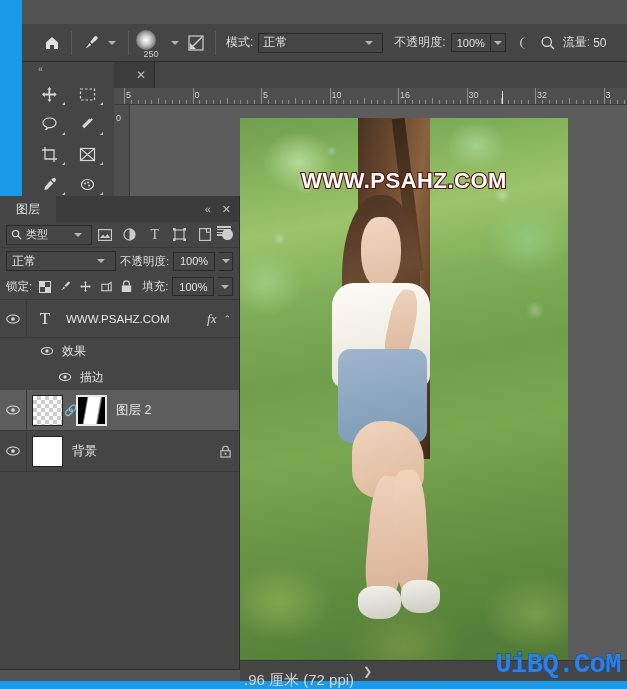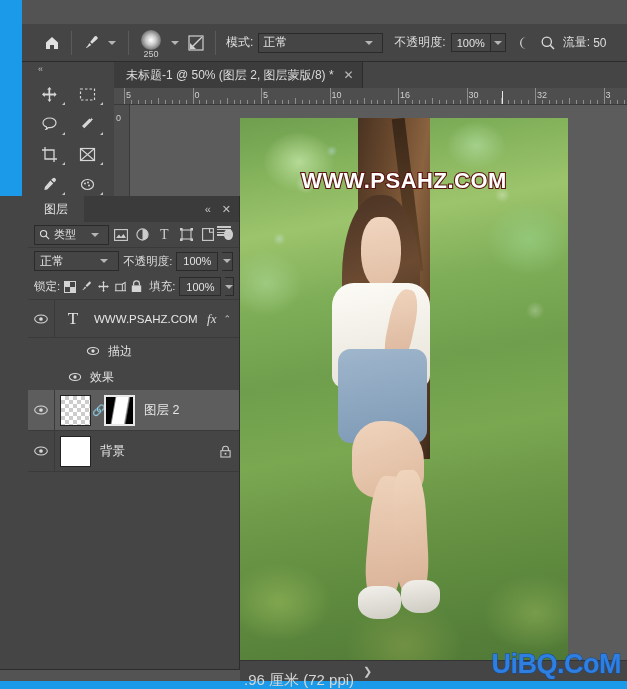--- a/index.html
+++ b/index.html
@@ -60,21 +60,21 @@
     justify-content: center; color: #d0d0d0;
   }
   .ob-icon svg { display: block; }
   .caret-dn {
     width: 0; height: 0; border-left: 4px solid transparent;
     border-right: 4px solid transparent; border-top: 4px solid #b5b5b5;
     margin: 0 5px;
   }
   .brush-preview {
     position: relative; width: 30px; height: 30px;
-    display: flex; align-items: center; justify-content: center;
+    display: flex; align-items: center; justify-content: flex-start;
   }
   .brush-dot {
     width: 20px; height: 20px; border-radius: 50%;
     background: radial-gradient(circle, #fff 0%, #c9c9c9 35%, #6a6a6a 75%, #535353 100%);
     margin-top: -5px;
   }
   .brush-size {
     position: absolute; bottom: -1px; left: 50%; transform: translateX(-50%);
     font-size: 9px; color: #cfcfcf;
   }
@@ -255,21 +255,20 @@
     -webkit-text-stroke: 2.2px #5a1410;
     paint-order: stroke fill;
     white-space: nowrap;
   }
 
   
   .layers-panel {
     position: absolute; left: 0; top: 196px; width: 240px; height: 474px;
     background: #454545; border-right: 1px solid #2c2c2c;
     border-bottom: 1px solid #2c2c2c;
-    padding-left: 28px;
   }
   .lp-titlebar {
     height: 26px; background: #3b3b3b; display: flex; align-items: center;
     position: relative;
   }
   .lp-tab {
     height: 26px; padding: 0 16px; display: flex; align-items: center;
     background: #454545; font-size: 12px; color: #e2e2e2;
   }
   .lp-tb-icons {
@@ -381,21 +380,21 @@
   .statusbar {
     position: absolute; left: 240px; bottom: 8px; width: 387px; height: 21px;
     background: #454545; display: flex; align-items: center;
     border-top: 1px solid #343434;
   }
   .status-text { font-size: 15px; color: #d6d6d6; margin-left: 4px; margin-top: 18px; }
   .status-arrow { margin-left: 9px; color: #c6c6c6; font-size: 11px; }
 
   .uibq {
     position: absolute; right: 6px; bottom: 9px;
-    font-family: Liberation Sans, sans-serif;
+    font-family: Liberation Mono, monospace;
     font-size: 27px; font-weight: bold; letter-spacing: -0.5px;
     color: #2f7fe0;
     -webkit-text-stroke: 1px #0d4fa8;
     paint-order: stroke fill;
   }
 </style>
 </head>
 <body>
 
 <div id="app">
@@ -506,21 +505,20 @@
             <circle cx="6" cy="7.5" r="1" fill="#d6d6d6"></circle>
             <circle cx="10" cy="9.5" r="1" fill="#d6d6d6"></circle>
             <circle cx="9" cy="6.5" r="1" fill="#d6d6d6"></circle>
           </svg>
       </div>
     </div>
   </div>
 
   <div class="tabbar">
     <div class="doc-tab">
-      <span>未标题-1 @ 50% (图层 2, 图层蒙版/8) *</span>
       <span class="tab-close">✕</span>
     </div>
   </div>
 
   <div class="ruler-h" id="rulerH">
       <div class="rh-num" style="left: 12px;">5</div>
       <div class="rh-tick" style="left: 10px; height: 16px;"></div>
       <div class="rh-tick" style="left: 16.85px; height: 4px;"></div>
       <div class="rh-tick" style="left: 23.7px; height: 4px;"></div>
       <div class="rh-tick" style="left: 30.55px; height: 4px;"></div>
@@ -746,33 +744,33 @@
             </svg>
         </div>
         <div class="type-t">T</div>
         <div class="layer-name" style="font-size:11.5px">WWW.PSAHZ.COM</div>
         <div class="fx-mark">
           <span class="fx-italic">fx</span>
           <span class="chev">⌃</span>
         </div>
       </div>
 
+      <div class="effect-row" style="padding-left:40px">
+        <svg class="eye" style="margin-right:8px" viewBox="0 0 16 12">
+            <ellipse cx="8" cy="6" rx="6.4" ry="4.1" fill="none" stroke="#d9d9d9" stroke-width="1.2"></ellipse>
+            <circle cx="8" cy="6" r="1.9" fill="#d9d9d9"></circle>
+          </svg>
+        <span class="eff-label">效果</span>
+      </div>
       <div class="effect-row" style="padding-left:58px">
         <svg class="eye" style="margin-right:8px" viewBox="0 0 16 12">
             <ellipse cx="8" cy="6" rx="6.4" ry="4.1" fill="none" stroke="#d9d9d9" stroke-width="1.2"></ellipse>
             <circle cx="8" cy="6" r="1.9" fill="#d9d9d9"></circle>
           </svg>
         <span class="eff-label">描边</span>
-      </div>
-      <div class="effect-row" style="padding-left:40px">
-        <svg class="eye" style="margin-right:8px" viewBox="0 0 16 12">
-            <ellipse cx="8" cy="6" rx="6.4" ry="4.1" fill="none" stroke="#d9d9d9" stroke-width="1.2"></ellipse>
-            <circle cx="8" cy="6" r="1.9" fill="#d9d9d9"></circle>
-          </svg>
-        <span class="eff-label">效果</span>
       </div>
 
       <div class="layer-row selected">
         <div class="eye-col">
           <svg class="eye" viewBox="0 0 16 12">
               <ellipse cx="8" cy="6" rx="7.2" ry="4.6" fill="none" stroke="#d9d9d9" stroke-width="1.2"></ellipse>
               <circle cx="8" cy="6" r="2.1" fill="#d9d9d9"></circle>
             </svg>
         </div>
         <div class="thumb checker"></div>

